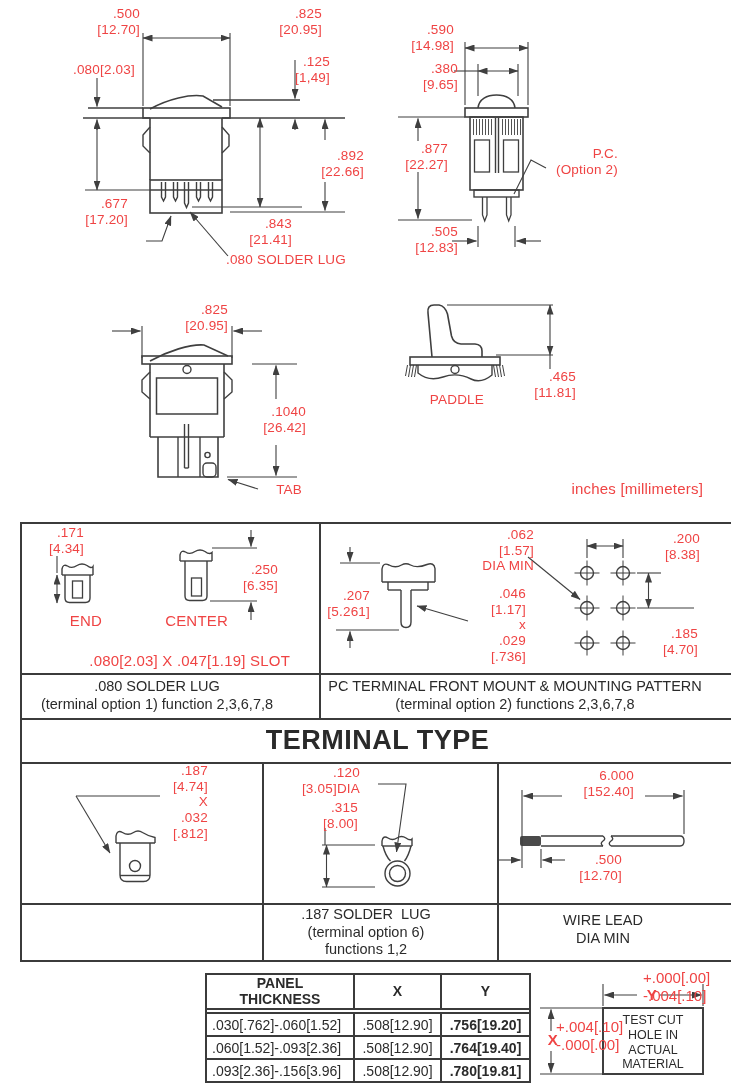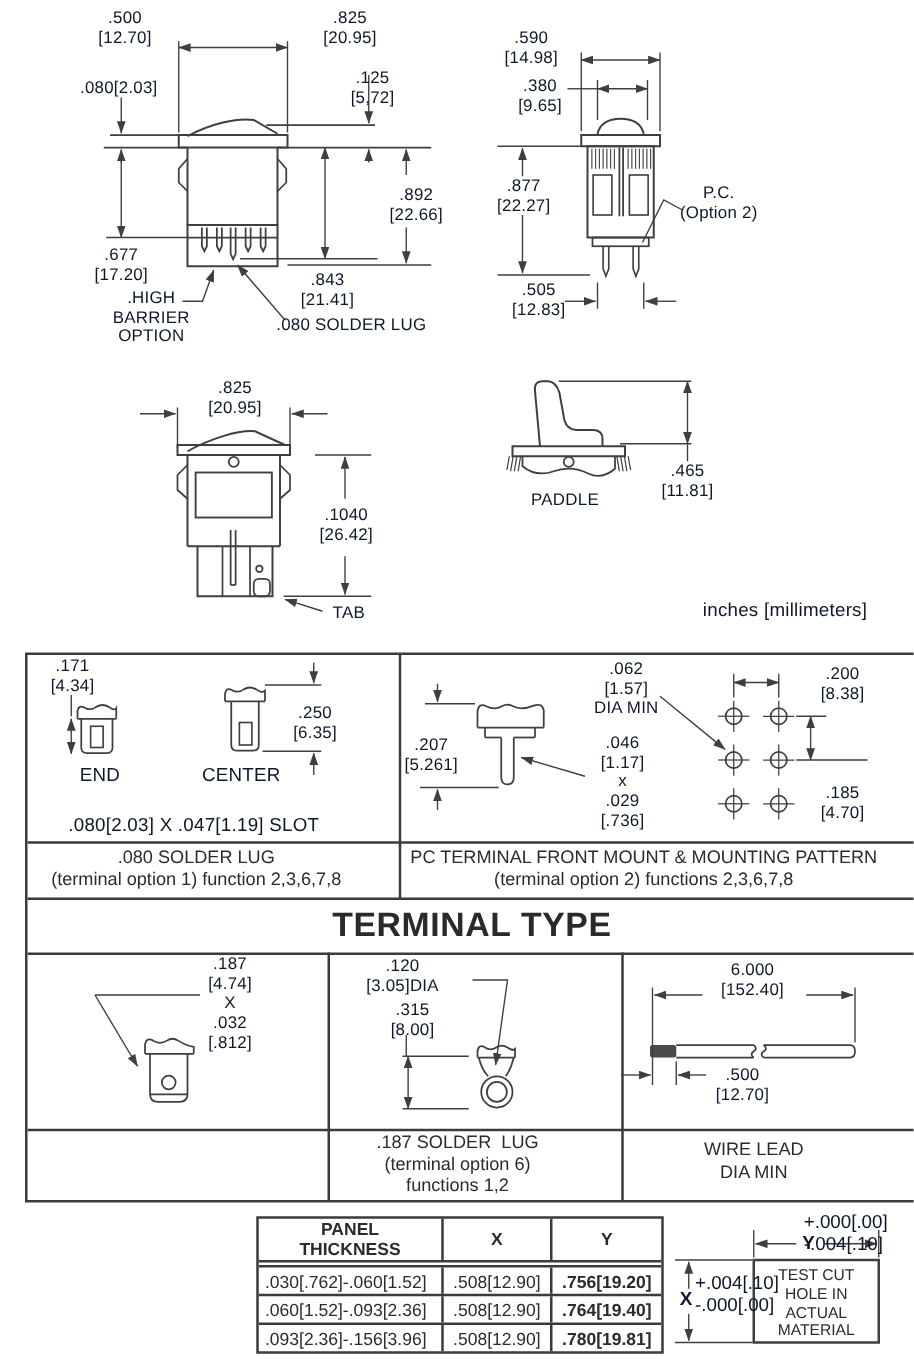--- a/index.html
+++ b/index.html
@@ -1,20 +1,20 @@
 <!DOCTYPE html>
 <html><head>
 <meta charset="utf-8">
 <style>
   html,body{margin:0;padding:0;background:#fff;}
   .page{position:relative;width:731px;height:1087px;background:#fff;overflow:hidden;
         font-family:"Liberation Sans",sans-serif;color:#2b2b2b;}
   svg{position:absolute;left:0;top:0;}
   .lbl{position:absolute;font-size:13.5px;line-height:1.16;letter-spacing:.2px;
-       text-align:center;white-space:pre-wrap;color:#0f172a;}
+       text-align:right;white-space:pre-wrap;color:#ef4444;}
   .lbl.big{font-size:15px;}
   .lbl.tiny{font-size:15px;line-height:1.2;letter-spacing:0;}
   .lbl.boldlet{font-weight:bold;font-size:15px;}
   .cap{position:absolute;font-size:14.5px;line-height:1.22;text-align:center;
        white-space:pre-wrap;color:#2b2b2b;}
   .bigtable{position:absolute;left:8px;top:522px;width:711px;height:436px;
             border:2px solid #3b3b3b;margin-left:12px;}
   .tline{position:absolute;background:#3b3b3b;}
   .ttitle{position:absolute;left:0;top:196px;width:711px;height:40px;
           display:flex;align-items:center;justify-content:center;
@@ -295,31 +295,28 @@
     <path d="M551,1031 L551,1009.5" stroke-width="1.1" marker-end="url(#ah)"></path>
     <path d="M551,1051 L551,1072.5" stroke-width="1.1" marker-end="url(#ah)"></path>
   </g>
 </svg>
 
 <div class="lbl" style="left:60px;top:6px;width:80px">.500
 [12.70]</div>
 <div class="lbl" style="left:238px;top:6px;width:84px">.825
 [20.95]</div>
 <div class="lbl" style="left:266px;top:54px;width:64px">.125
-[5,72]</div>
+[1,49]</div>
 <div class="lbl" style="left:55px;top:62px;width:80px">.080[2.03]</div>
 <div class="lbl" style="left:302px;top:148px;width:62px">.892
 [22.66]</div>
 <div class="lbl" style="left:66px;top:196px;width:62px">.677
 [17.20]</div>
 <div class="lbl" style="left:232px;top:216px;width:60px">.843
 [21.41]</div>
-<div class="lbl" style="left:86px;top:230px;width:70px">.HIGH
-BARRIER
-OPTION</div>
 <div class="lbl" style="left:216px;top:252px;width:130px">.080 SOLDER LUG</div>
 
 <div class="lbl" style="left:396px;top:22px;width:58px">.590
 [14.98]</div>
 <div class="lbl" style="left:406px;top:61px;width:52px">.380
 [9.65]</div>
 <div class="lbl" style="left:390px;top:141px;width:58px">.877
 [22.27]</div>
 <div class="lbl" style="left:532px;top:146px;width:86px">P.C.
 (Option 2)</div>

